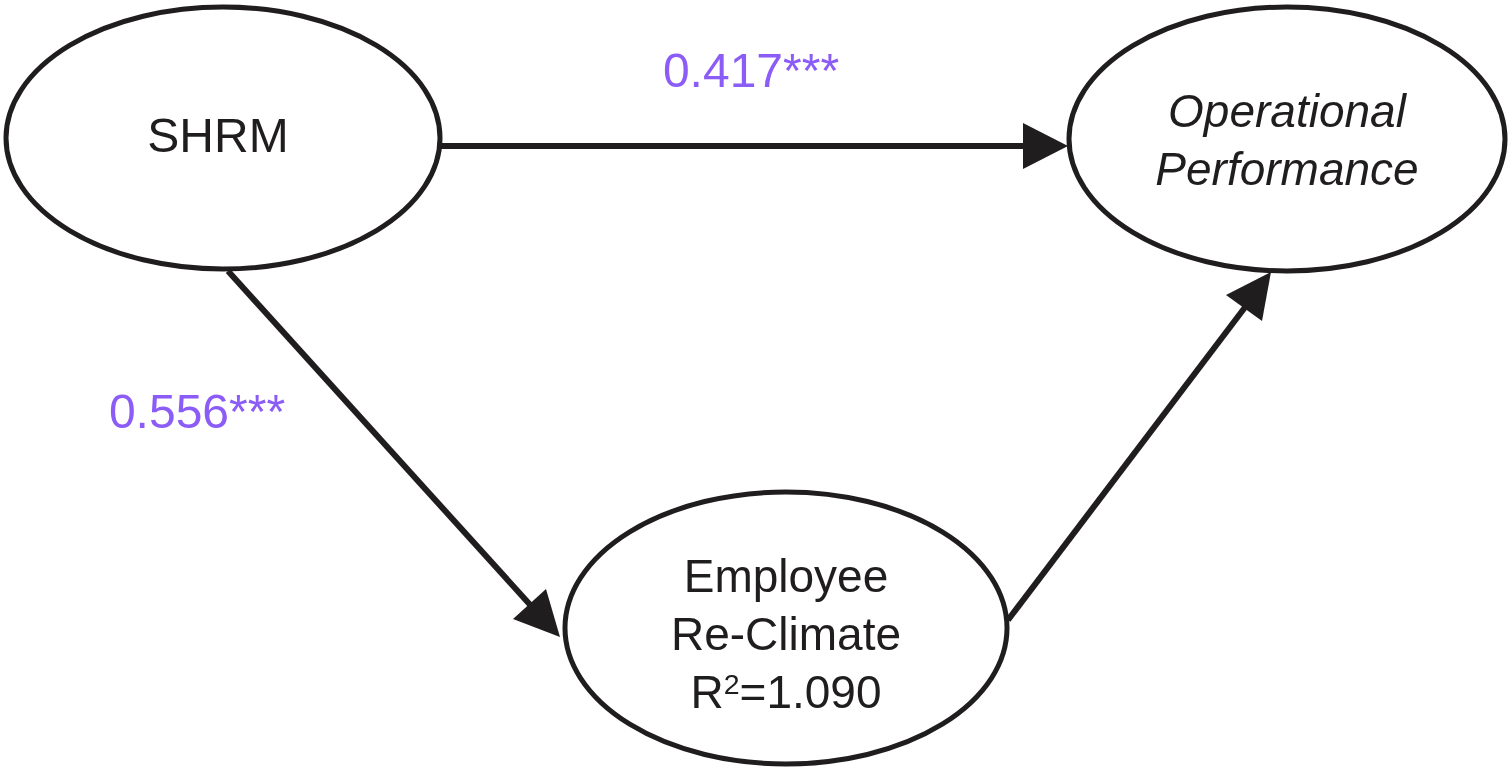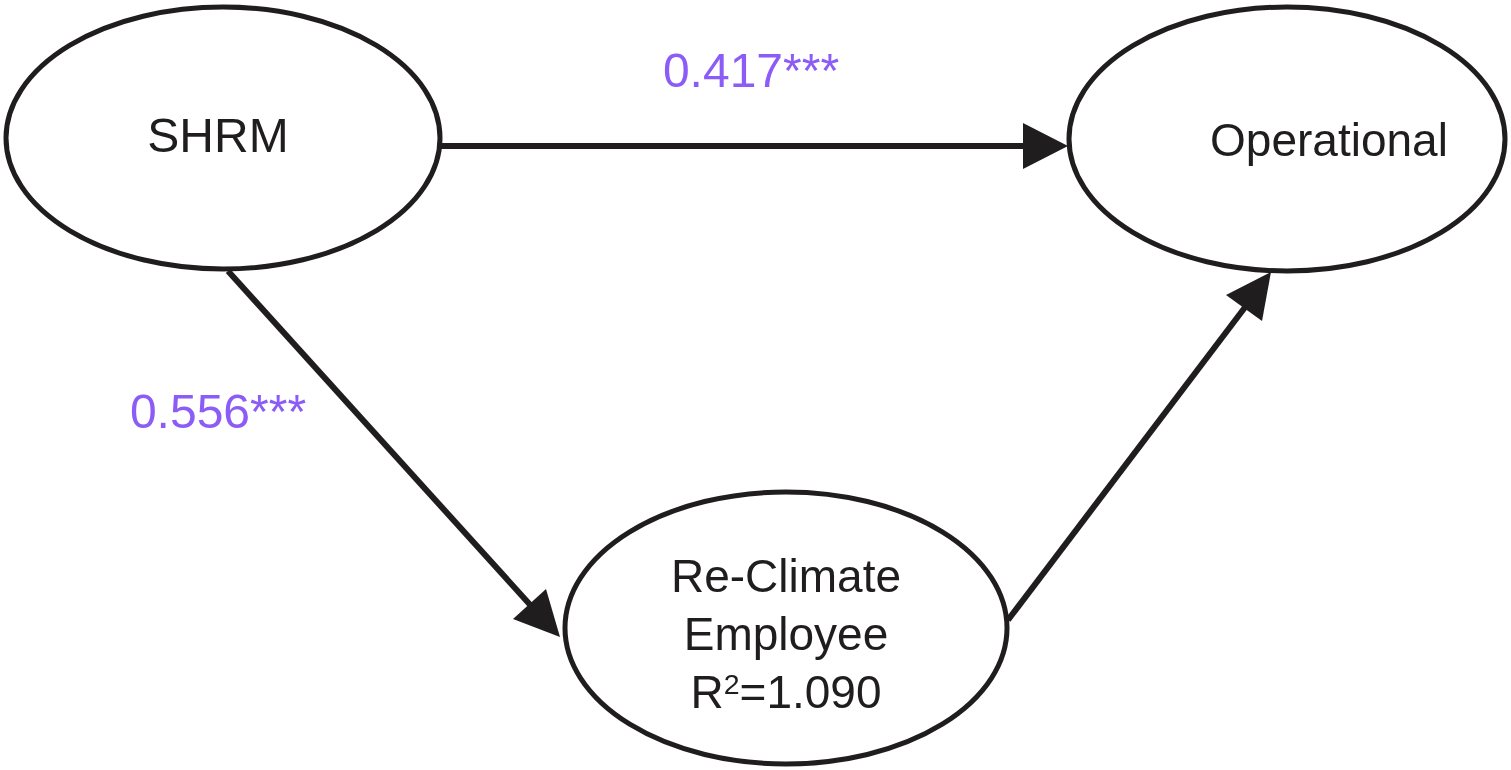--- a/index.html
+++ b/index.html
@@ -65,28 +65,29 @@
     <polygon points="560,637 513,619 546,589" fill="#201d1e"></polygon>
 
     <line x1="1008" y1="620" x2="1246" y2="306" stroke="#201d1e" stroke-width="6"></line>
     <polygon points="1271,272 1262,321 1226,295" fill="#201d1e"></polygon>
   </svg>
 
   <div class="node-label shrm" style="left:218px; top:136px;">
     <div>SHRM</div>
   </div>
 
-  <div class="node-label" style="left:1329px; top:140px;">
+  <div class="node-label" style="left:1287px; top:140px;font-style:italic;">
     <div>Operational</div>
+    <div>Performance</div>
   </div>
 
   <div class="node-label" style="left:786px; top:634px;">
+    <div>Employee</div>
     <div>Re-Climate</div>
-    <div>Employee</div>
     <div><span>R</span><sup>2</sup><span>=1.090</span></div>
   </div>
 
   <div class="edge-label" style="left:751px; top:70px;">0.417***</div>
 
-  <div class="edge-label" style="left:197px; top:411px;margin-left:21px;">0.556***</div>
+  <div class="edge-label" style="left:197px; top:411px;">0.556***</div>
 
 
 </div>
 
 </body></html>

